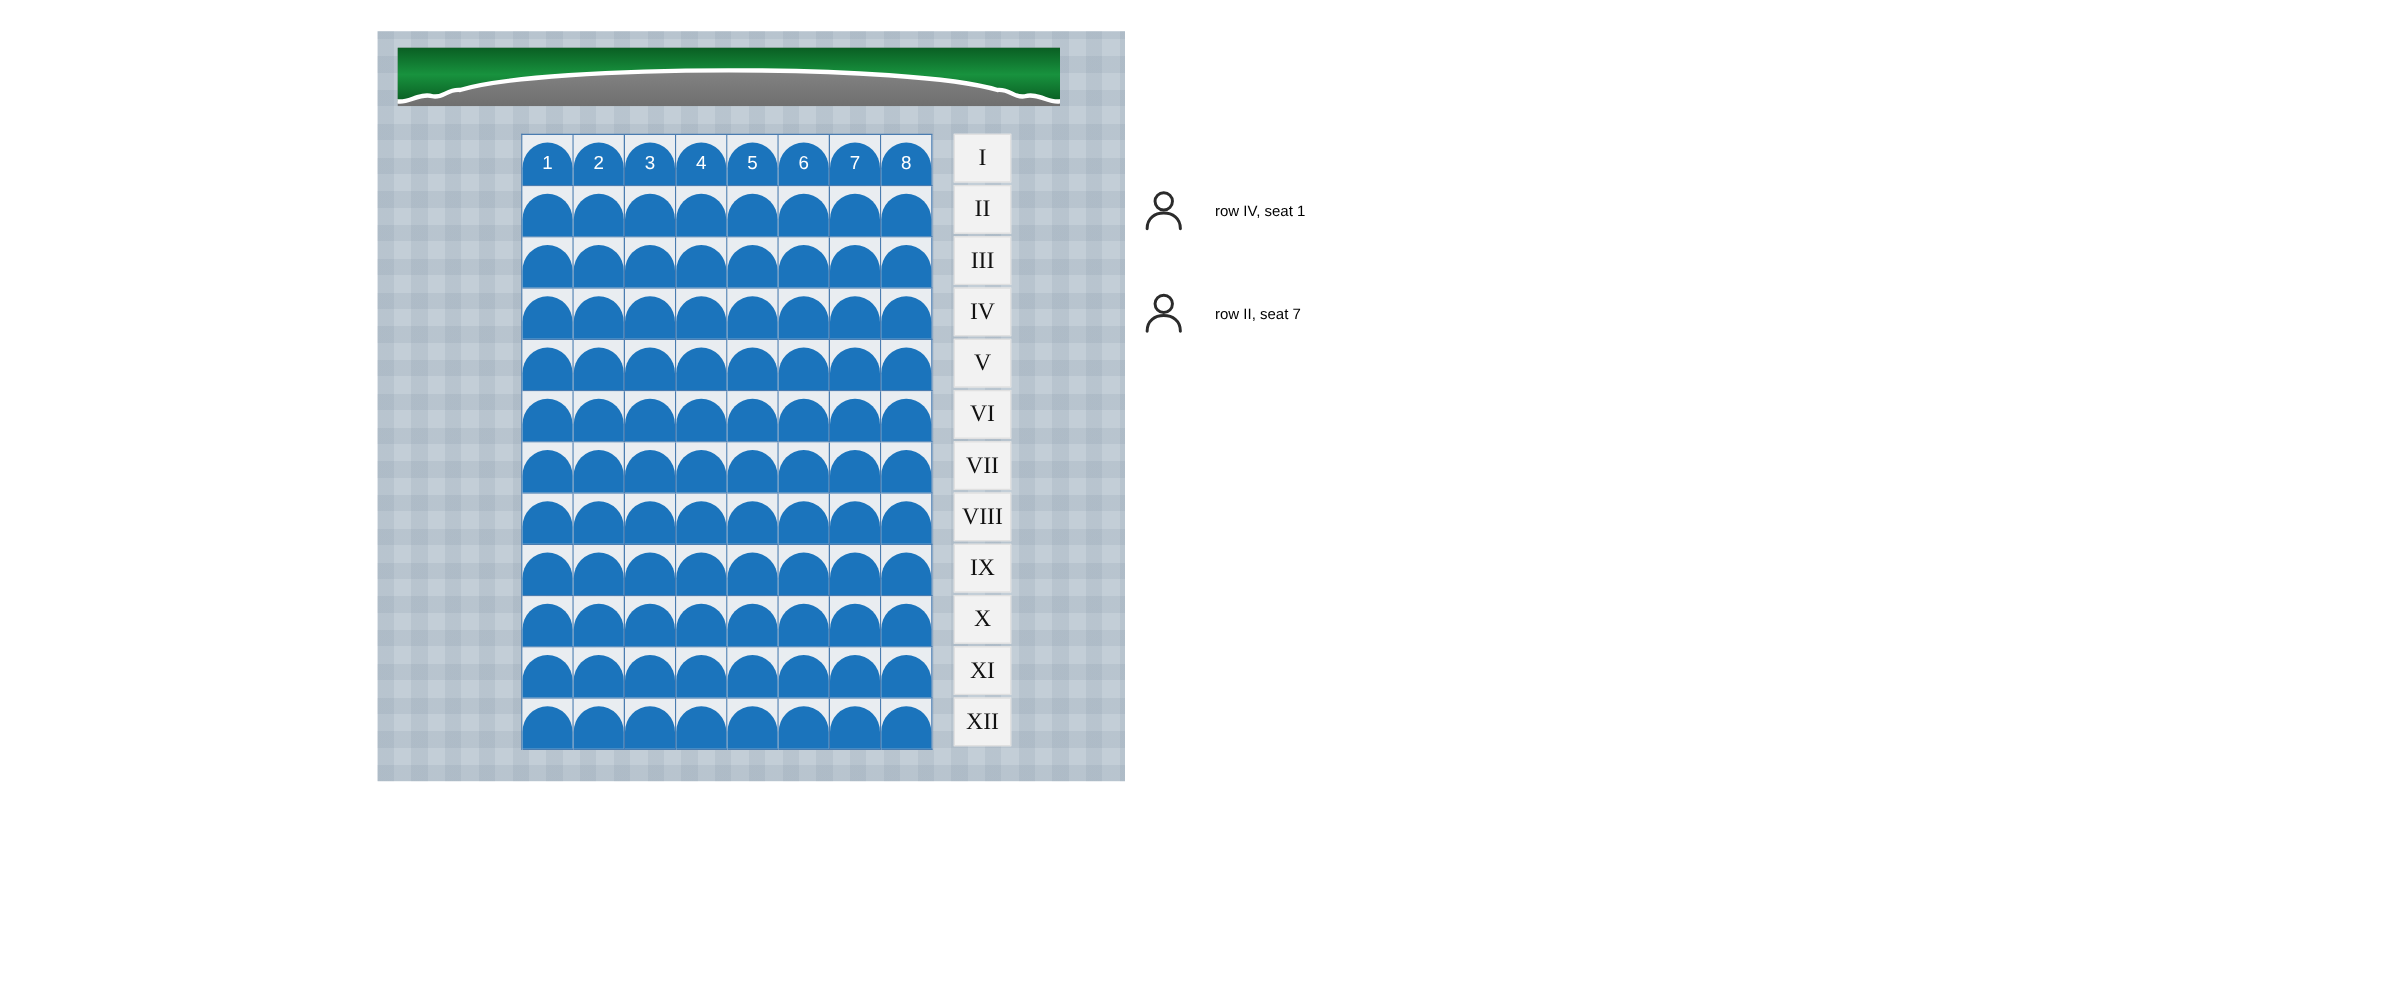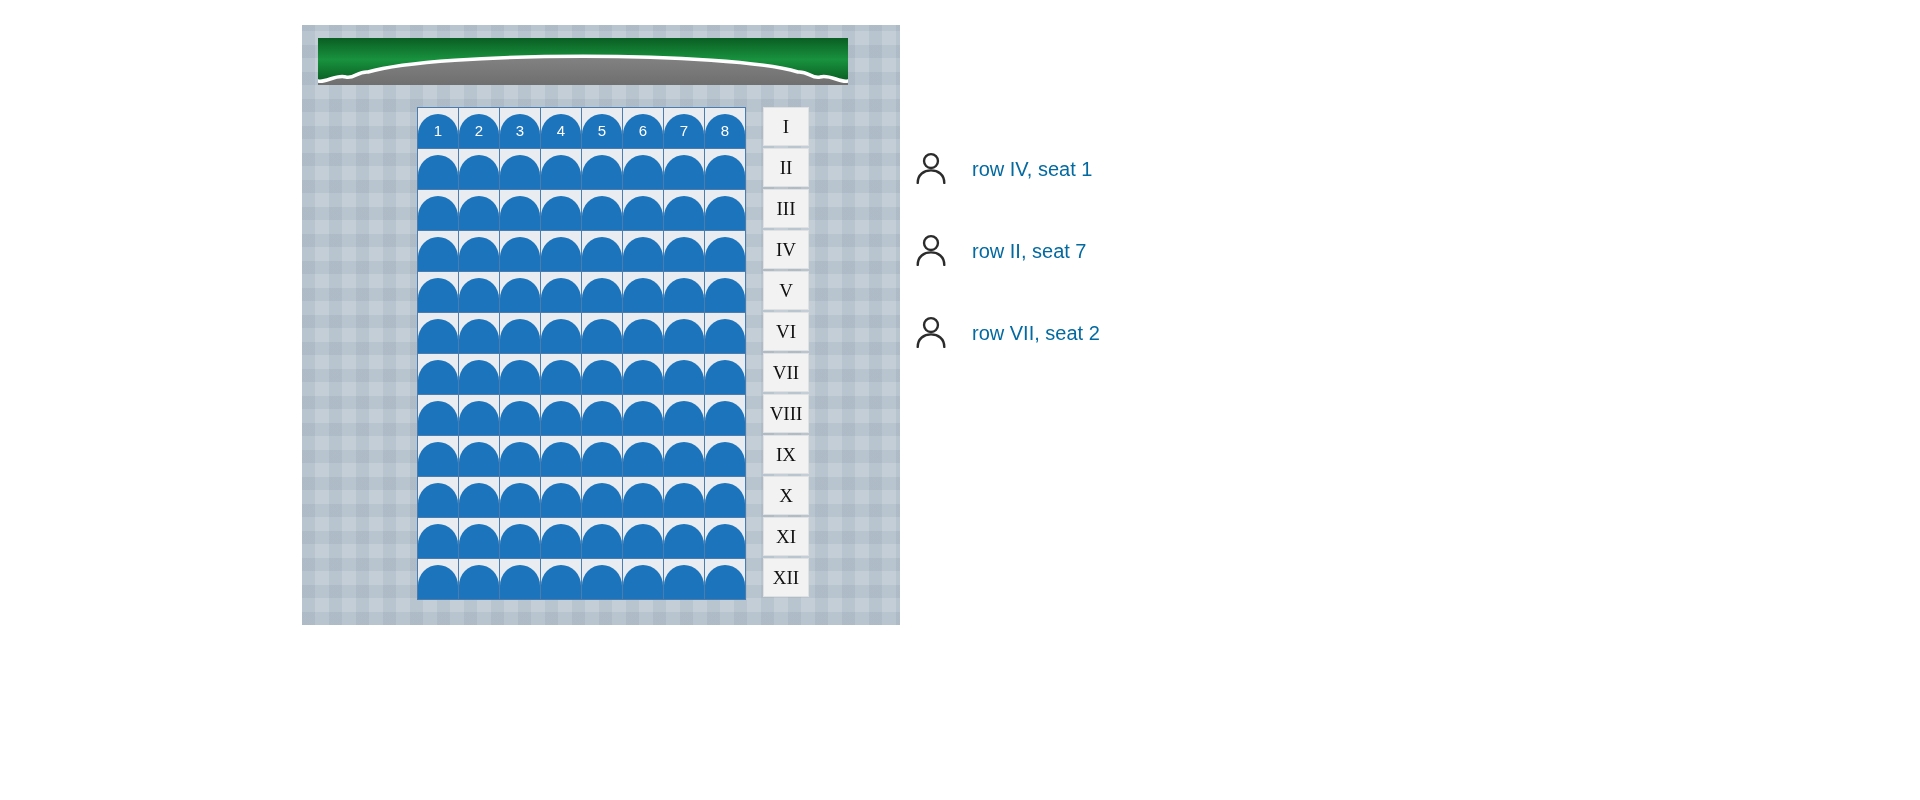--- a/index.html
+++ b/index.html
@@ -62,21 +62,21 @@
     font-family:"Liberation Serif", serif;
     font-size:19px;color:#111;
   }
   
   .legend{
     position:absolute;left:912px;top:150px;
     display:flex;flex-direction:column;gap:44px;
   }
   .legend-item{display:flex;align-items:center;gap:22px;height:38px;}
   .legend-item svg{display:block;}
-  .legend-label{font-size:20px;color:#0369a1;white-space:nowrap;}
+  .legend-label{font-size:12px;color:#000000;white-space:nowrap;}
 </style>
 </head>
 <body>
 
 <div class="panel">
 
   <div class="stage">
     <svg width="530" height="47" viewBox="0 0 530 47">
       <defs>
         <linearGradient id="grayGrad" x1="0" y1="0" x2="0" y2="1">
@@ -245,20 +245,13 @@
       </svg>
       <span class="legend-label">row IV, seat 1</span>
     </div>
     <div class="legend-item">
       <svg viewBox="0 0 24 24" width="38" height="38">
         <circle cx="12" cy="7" r="4.4" fill="#ffffff" stroke="#2b2b2b" stroke-width="1.5"></circle>
         <path d="M3.6 20.8 C3.6 15.4 7.6 12.9 12 12.9 C16.4 12.9 20.4 15.4 20.4 20.8" fill="#ffffff" stroke="#2b2b2b" stroke-width="1.5" stroke-linecap="round"></path>
       </svg>
       <span class="legend-label">row II, seat 7</span>
     </div>
-    <div class="legend-item">
-      <svg viewBox="0 0 24 24" width="38" height="38">
-        <circle cx="12" cy="7" r="4.4" fill="#ffffff" stroke="#2b2b2b" stroke-width="1.5"></circle>
-        <path d="M3.6 20.8 C3.6 15.4 7.6 12.9 12 12.9 C16.4 12.9 20.4 15.4 20.4 20.8" fill="#ffffff" stroke="#2b2b2b" stroke-width="1.5" stroke-linecap="round"></path>
-      </svg>
-      <span class="legend-label">row VII, seat 2</span>
-    </div>
   </div>
 
 </body></html>

